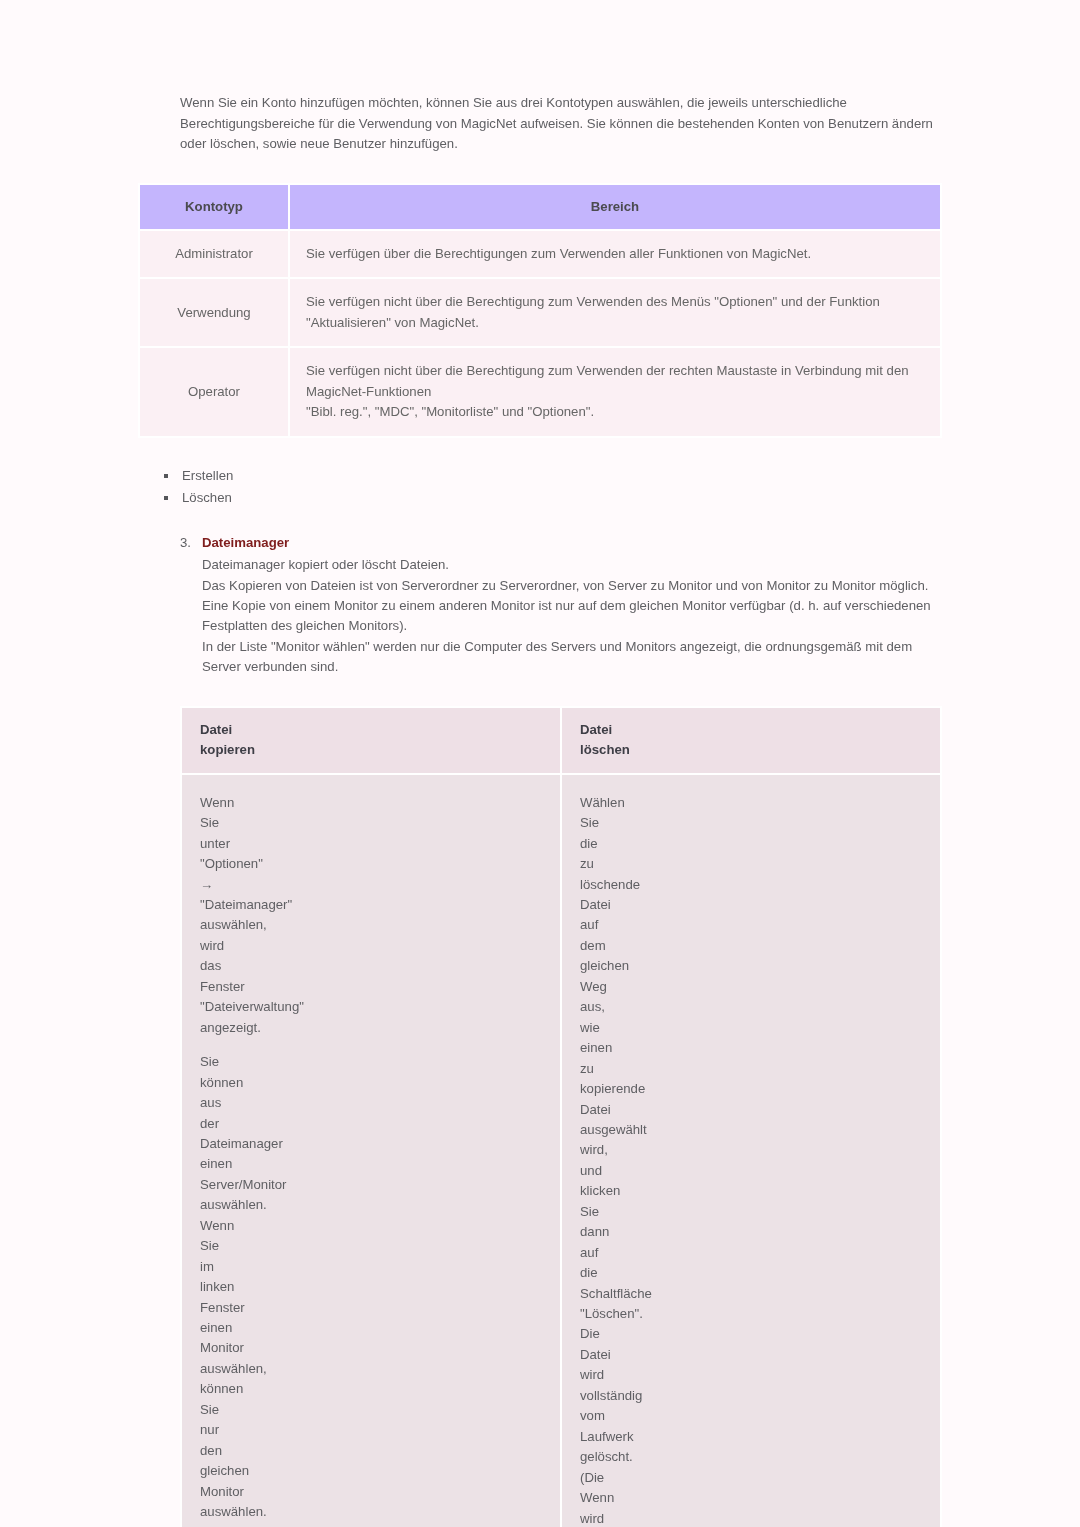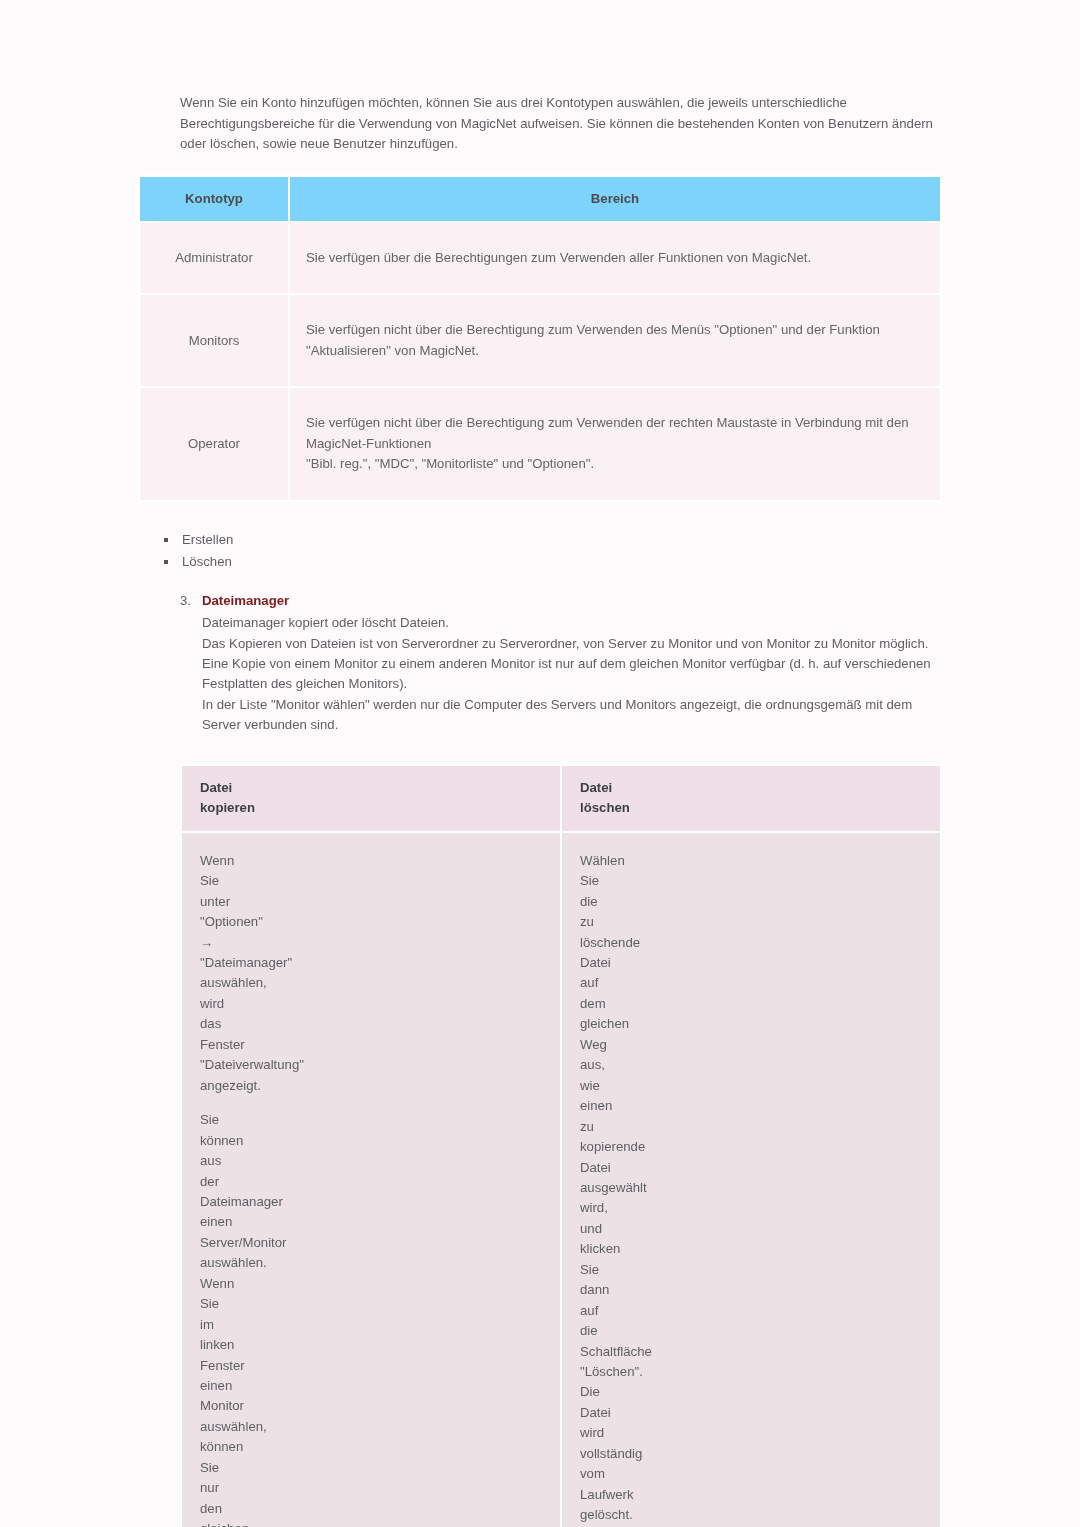--- a/index.html
+++ b/index.html
@@ -12,47 +12,47 @@
     font-family: Verdana, Arial, sans-serif;
     font-size: 13.2px;
     color: #5f5f63;
     line-height: 1.55;
   }
   .page {
     padding: 80px 138px 40px 138px;
   }
   .para {
     margin-left: 42px;
-    margin-bottom: 20px;
+    margin-bottom: 28px;
   }
   table.konto {
     width: 100%;
     border-collapse: separate;
     border-spacing: 2px;
     background: #ffffff;
     margin-bottom: 28px;
   }
   table.konto th {
-    background: #7dd3fc;
+    background: #c4b5fd;
     color: #4b4b4f;
     font-weight: bold;
     padding: 12px 16px;
   }
   table.konto td {
     background: #fbf0f4;
-    padding: 25px 16px;
+    padding: 13px 16px;
     color: #666;
     vertical-align: middle;
   }
   table.konto td.ktype {
     text-align: center;
     width: 116px;
   }
   ul.actions {
-    margin: 6px 0 18px 26px;
+    margin: 6px 0 24px 26px;
     padding: 0;
     list-style: none;
   }
   ul.actions li {
     position: relative;
     padding-left: 18px;
     margin: 2px 0;
   }
   ul.actions li::before {
     content: "";
@@ -124,21 +124,21 @@
     <tbody>
         <tr>
       <th>Kontotyp</th>
       <th>Bereich</th>
     </tr>
     <tr>
       <td class="ktype">Administrator</td>
       <td>Sie verfügen über die Berechtigungen zum Verwenden aller Funktionen von MagicNet.</td>
     </tr>
     <tr>
-      <td class="ktype">Monitors</td>
+      <td class="ktype">Verwendung</td>
       <td>Sie verfügen nicht über die Berechtigung zum Verwenden des Menüs "Optionen" und der Funktion "Aktualisieren" von MagicNet.</td>
     </tr>
     <tr>
       <td class="ktype">Operator</td>
       <td>Sie verfügen nicht über die Berechtigung zum Verwenden der rechten Maustaste in Verbindung mit den MagicNet-Funktionen<br>"Bibl. reg.", "MDC", "Monitorliste" und "Optionen".</td>
     </tr>
   </tbody>
     </table>
 
   <ul class="actions">

